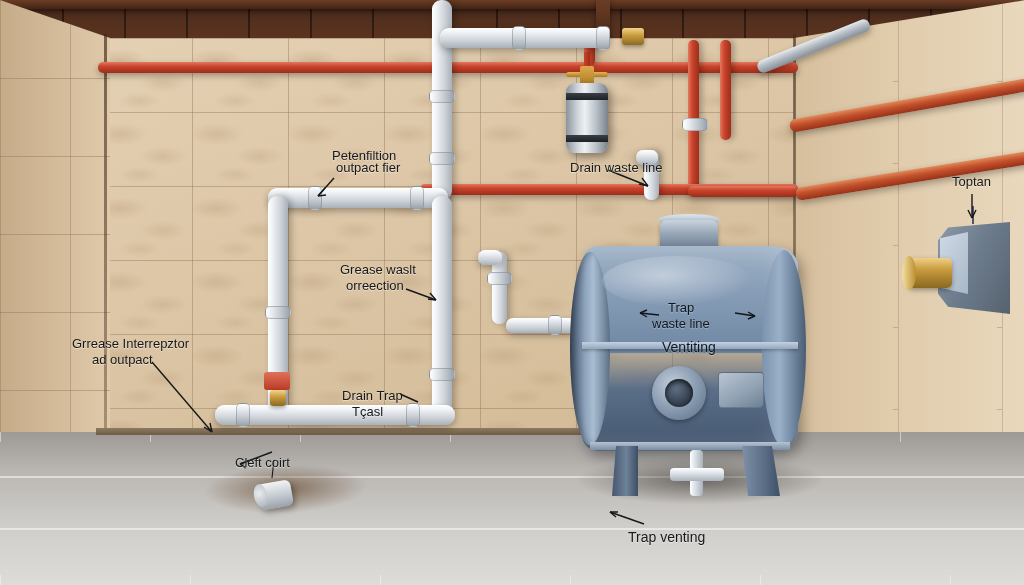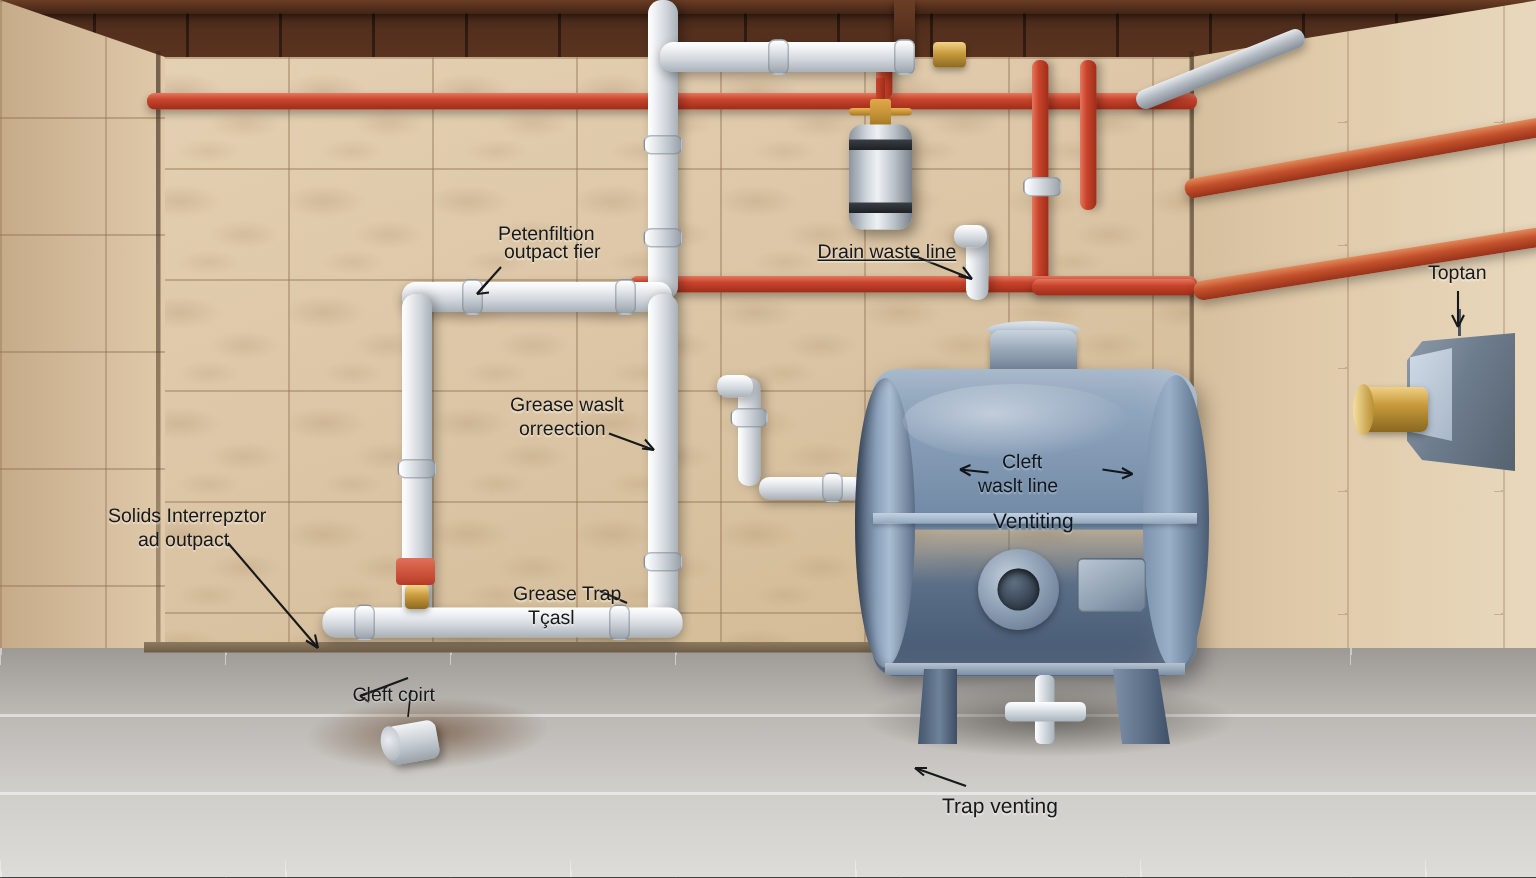--- a/index.html
+++ b/index.html
@@ -466,34 +466,34 @@
     <path d="M972,194 L972,218" stroke="#16181a" stroke-width="1.4" fill="none"></path>
     <path d="M972,218 L968,210 M972,218 L976,210" stroke="#16181a" stroke-width="1.4" fill="none"></path>
 
     <path d="M644,524 L610,512" stroke="#16181a" stroke-width="1.4" fill="none"></path>
     <path d="M610,512 L618,512 M610,512 L616,517" stroke="#16181a" stroke-width="1.4" fill="none"></path>
   </svg>
 
   <div class="label" style="left:332px;top:148px;">Petenfiltion</div>
   <div class="label" style="left:336px;top:160px;">outpact fier</div>
 
-  <div class="label" style="left:545px;top:160px;text-decoration:underline;">Drain waste line</div>
+  <div class="label" style="left:570px;top:160px;">Drain waste line</div>
 
   <div class="label" style="left:340px;top:262px;">Grease waslt</div>
   <div class="label" style="left:346px;top:278px;">orreection</div>
 
-  <div class="label" style="left:72px;top:336px;">Solids Interrepztor</div>
+  <div class="label" style="left:72px;top:336px;">Grrease Interrepztor</div>
   <div class="label" style="left:92px;top:352px;">ad outpact</div>
 
-  <div class="label" style="left:342px;top:388px;">Grease Trap</div>
+  <div class="label" style="left:342px;top:388px;">Drain Trap</div>
   <div class="label" style="left:352px;top:404px;">Tçasl</div>
 
   <div class="label" style="left:235px;top:455px;">Cleft coirt</div>
 
-  <div class="label dark-bg" style="left:668px;top:300px;">Cleft</div>
-  <div class="label dark-bg" style="left:652px;top:316px;">waslt line</div>
+  <div class="label dark-bg" style="left:668px;top:300px;">Trap</div>
+  <div class="label dark-bg" style="left:652px;top:316px;">waste line</div>
   <div class="label dark-bg" style="left:662px;top:340px;font-size:14px;">Ventiting</div>
 
   <div class="label" style="left:952px;top:174px;text-align:center;">Toptan</div>
 
   <div class="label" style="left:628px;top:530px;font-size:14px;">Trap venting</div>
 
 </div>
 
 </body></html>

